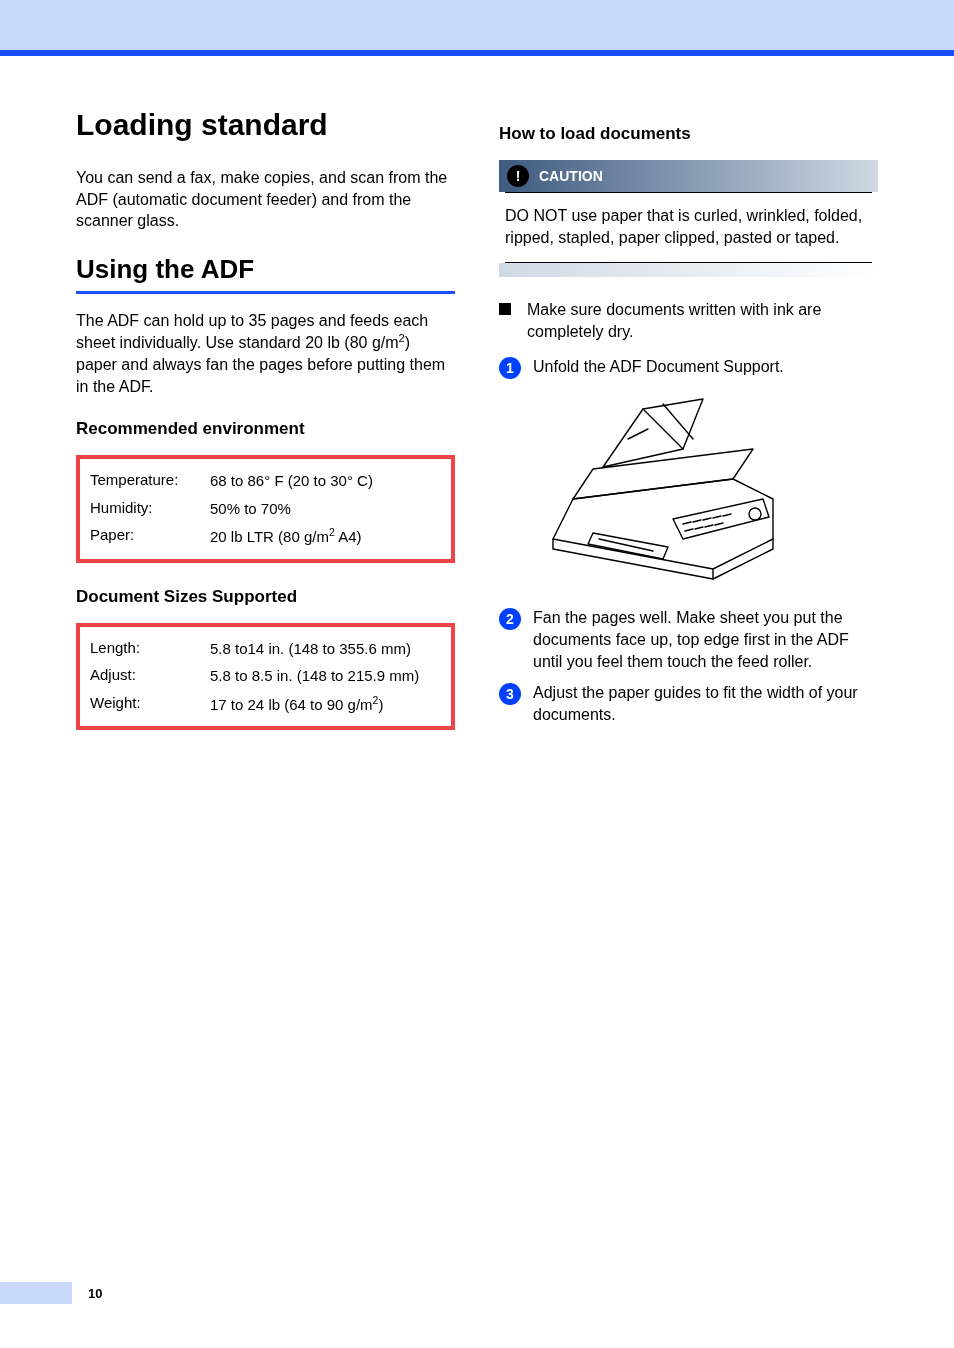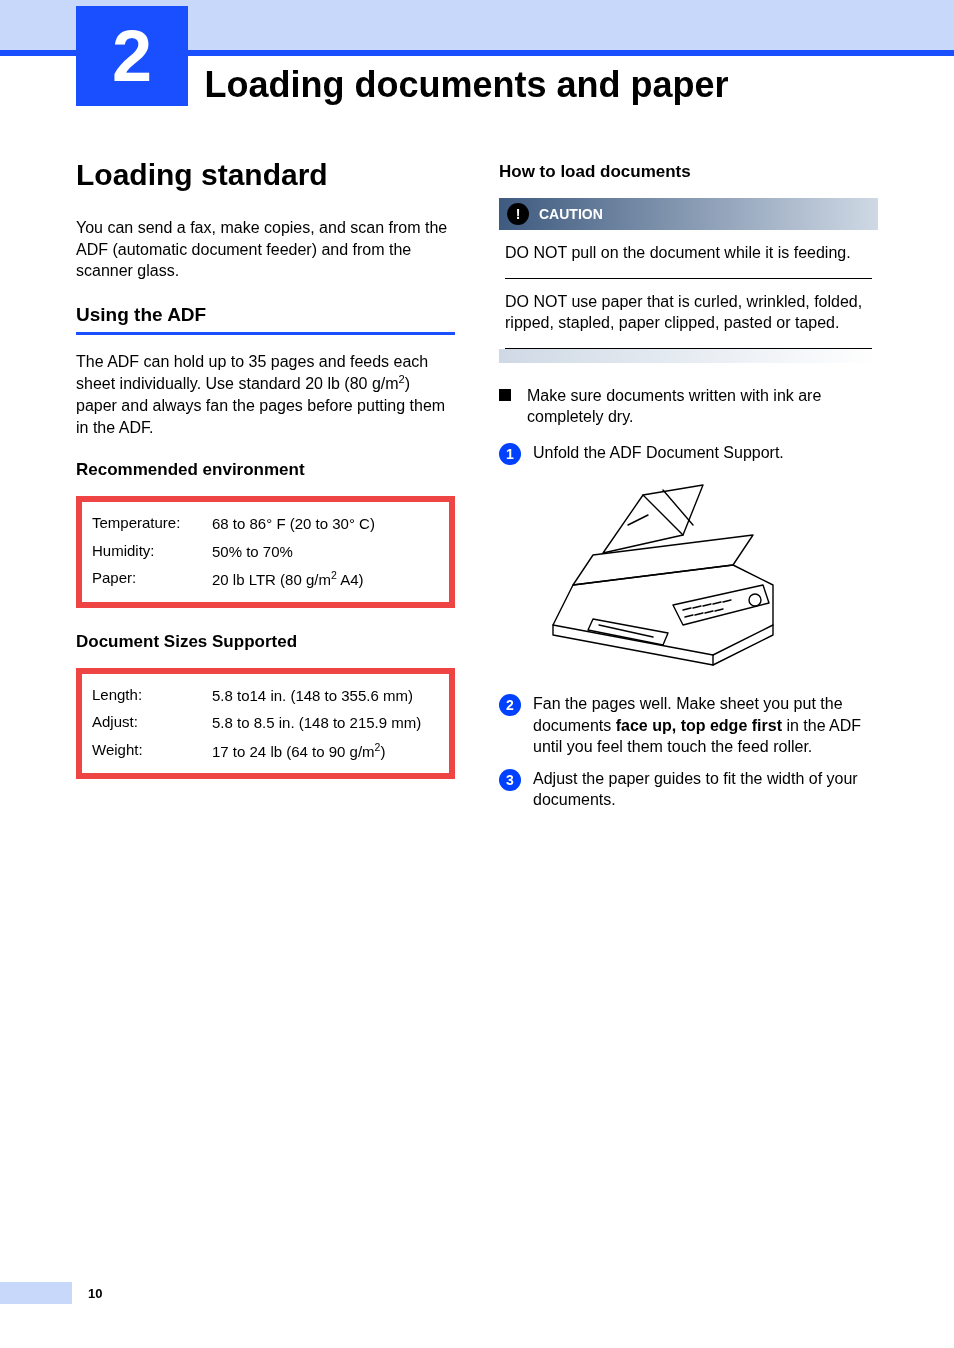--- a/index.html
+++ b/index.html
@@ -32,27 +32,27 @@
     vertical-align: bottom;
   }
 
   
   .columns { display: flex; padding: 52px 76px 0 76px; gap: 44px; }
   .col { flex: 1 1 0; min-width: 0; }
 
   .h1 { font-size: 30px; font-weight: bold; margin-bottom: 26px; line-height: 1.1; }
   .para { font-size: 16px; line-height: 1.35; margin-bottom: 22px; }
 
-  .h2 { font-size: 19px; font-weight: bold; margin-bottom: 6px; margin-top: 12px; }
+  .h2 { font-size: 26px; font-weight: bold; margin-bottom: 6px; margin-top: 12px; }
   .h2-rule { height: 3px; background: #1a4fff; margin-bottom: 16px; }
   sup { font-size: 0.7em; }
 
   .h3 { font-size: 17px; font-weight: bold; margin: 10px 0 16px; }
 
-  .tbl { width: 100%; border: 6px solid #ef4444; padding: 8px 10px; margin-bottom: 24px; }
+  .tbl { width: 100%; border: 4px solid #ef4444; padding: 8px 10px; margin-bottom: 24px; }
   .tbl-row { display: flex; padding: 4px 0; font-size: 15px; }
   .tbl-label { width: 120px; flex: 0 0 120px; text-align: left; }
   .tbl-value { flex: 1; text-align: left; line-height: 1.3; }
 
   
   .caution-frame { margin-top: 2px; margin-bottom: 4px; }
   .caution-head {
     display: flex; align-items: center;
     background: linear-gradient(90deg, #3e5a7f 0%, #cfd9e5 100%);
     color: #fff; font-weight: bold; font-size: 14px;
@@ -77,21 +77,21 @@
   .step-num {
     width: 22px; height: 22px; border-radius: 50%;
     display: flex; align-items: center; justify-content: center;
     color: #fff; font-size: 14px; font-weight: bold; flex: 0 0 22px;
     margin-top: 1px;
   }
   .step-1 { background: #0040ff; }
   .step-2 { background: #0040ff; }
   .step-3 { background: #0040ff; }
   .step-text { font-size: 16px; line-height: 1.35; }
-  .step-text b { font-weight: bold; }
+  .step-text b { font-weight: normal; }
 
   
   .illus {
     width: 260px; height: 200px; margin: 6px 0 18px 34px;
     background: #fff;
     position: relative;
   }
 
   
   .footer { position: absolute; left: 0; bottom: 44px; width: 914px; display: flex; align-items: center; }
@@ -99,24 +99,20 @@
   .page-num { font-size: 13px; font-weight: bold; margin-left: 16px; }
 </style>
 </head>
 <body>
 
 <div class="page">
 
   <div class="topbar-light"></div>
   <div class="topbar-dark"></div>
 
-  <div class="chapter-wrap">
-    <div class="chapter-num-box">2</div>
-    <div class="chapter-title">Loading documents and paper</div>
-  </div>
 
   <div class="columns">
 
     <div class="col">
       <div class="h1">Loading standard</div>
       <div class="para">You can send a fax, make copies, and scan from the ADF (automatic document feeder) and from the scanner glass.</div>
 
       <div class="h2">Using the ADF</div>
       <div class="h2-rule"></div>
 
@@ -157,28 +153,27 @@
         <div class="tbl-row">
           <div class="tbl-label">Weight:</div>
           <div class="tbl-value">
             <span>17 to 24 lb (64 to 90 g/m</span><sup>2</sup><span>)</span>
           </div>
         </div>
       </div>
     </div>
 
     <div class="col">
-      <div class="h3" style="margin-top:4px;">How to load documents</div>
+      <div class="h3" style="margin-top:16px;">How to load documents</div>
 
       <div class="caution-frame">
         <div class="caution-head">
           <div class="caution-icon">!</div>
           <span>CAUTION</span>
         </div>
-        <div class="caution-section para" style="margin-bottom:0;">DO NOT pull on the document while it is feeding.</div>
         <hr class="caution-rule">
         <div class="caution-section para" style="margin-bottom:0;">DO NOT use paper that is curled, wrinkled, folded, ripped, stapled, paper clipped, pasted or taped.</div>
         <hr class="caution-rule">
         <div class="caution-bottom"></div>
       </div>
 
       <div class="bullet-row">
         <div class="bullet-sq"></div>
         <div class="bullet-text">Make sure documents written with ink are completely dry.</div>
       </div>

